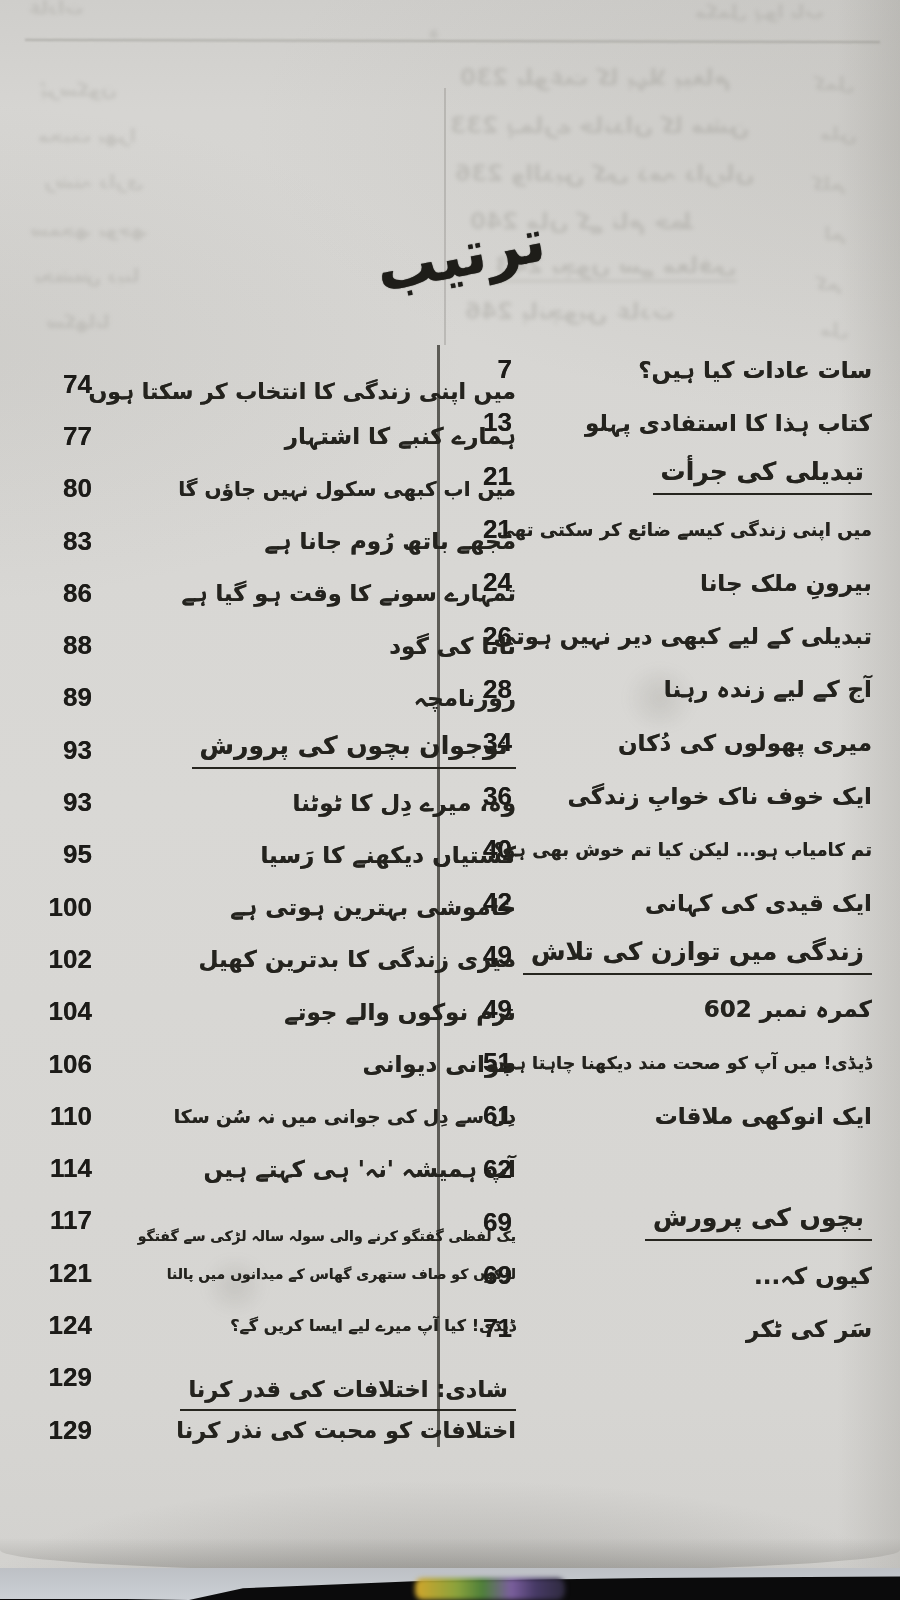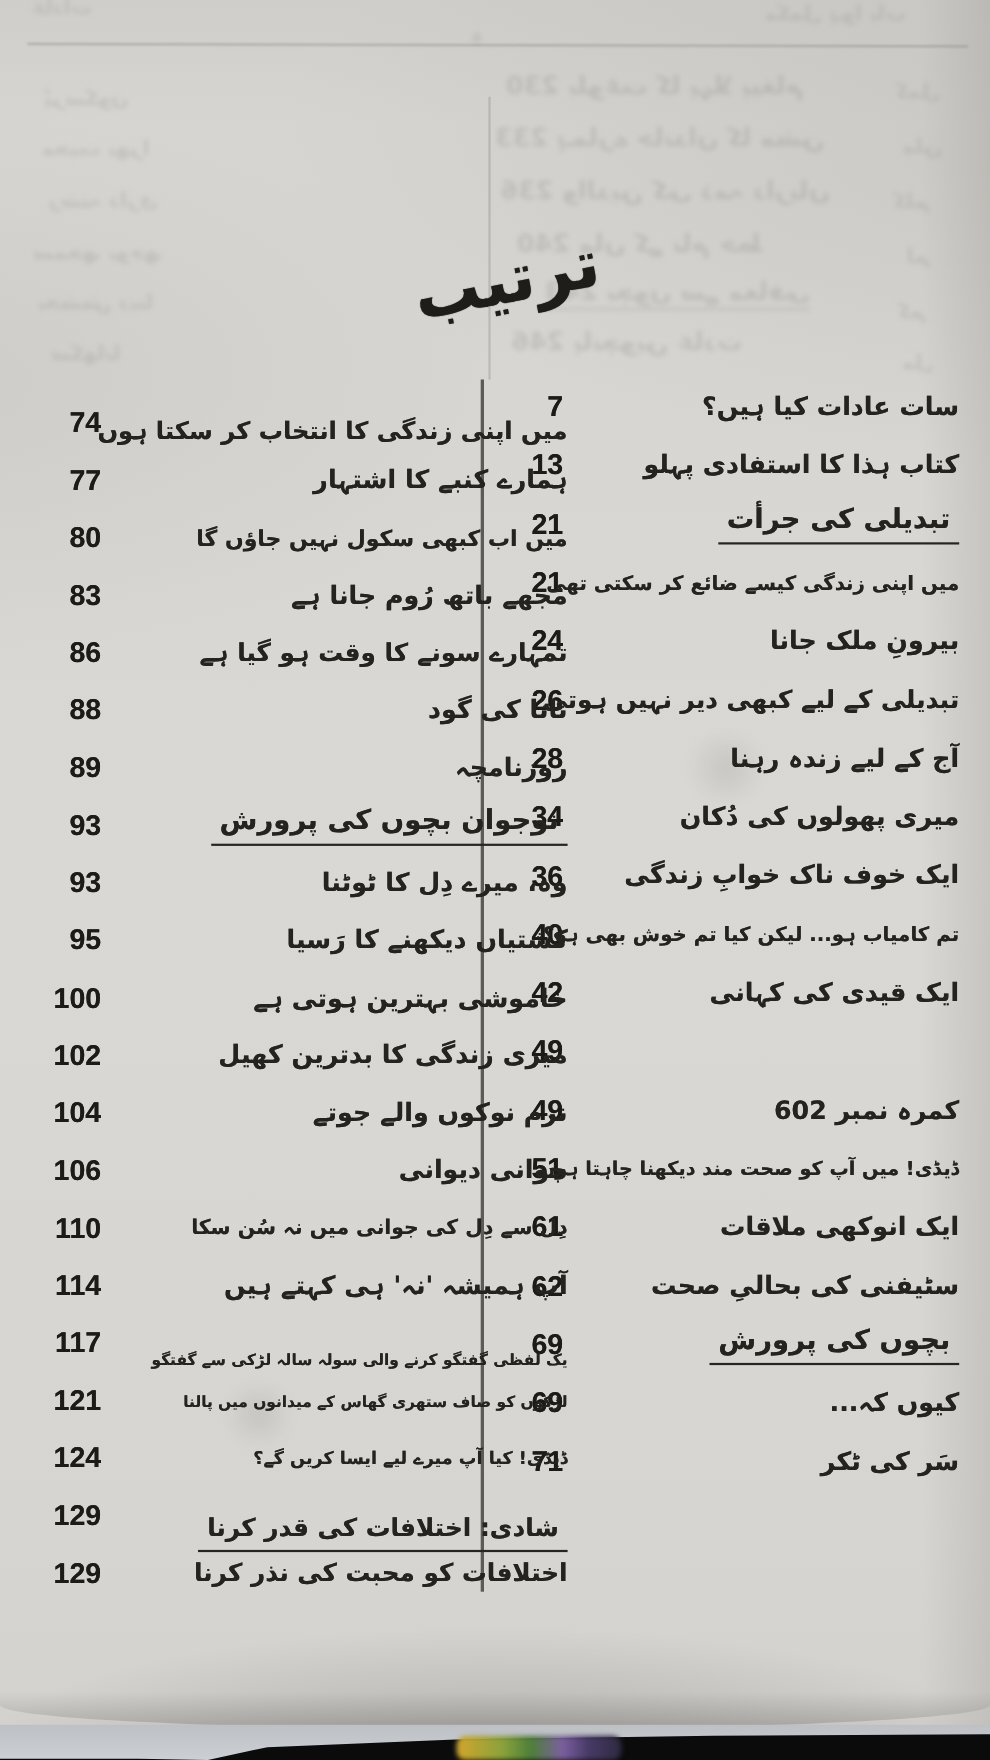--- a/index.html
+++ b/index.html
@@ -141,36 +141,36 @@
       <div class="toc-row">
         <span class="num">40</span>
         <span class="cell"><span class="tt" style="font-size: 18px;">تم کامیاب ہو... لیکن کیا تم خوش بھی ہو؟</span></span>
       </div>
       <div class="toc-row">
         <span class="num">42</span>
         <span class="cell"><span class="tt">ایک قیدی کی کہانی</span></span>
       </div>
       <div class="toc-row heading">
         <span class="num">49</span>
+        <span class="cell"><span class="tt">زندگی میں توازن کی تلاش</span></span>
       </div>
       <div class="toc-row">
         <span class="num">49</span>
         <span class="cell"><span class="tt">کمرہ نمبر 602</span></span>
       </div>
       <div class="toc-row">
         <span class="num">51</span>
         <span class="cell"><span class="tt" style="font-size: 17.5px;">ڈیڈی! میں آپ کو صحت مند دیکھنا چاہتا ہوں</span></span>
       </div>
       <div class="toc-row">
         <span class="num">61</span>
         <span class="cell"><span class="tt">ایک انوکھی ملاقات</span></span>
       </div>
       <div class="toc-row">
         <span class="num">62</span>
-        <span class="cell"><span class="tt">سٹیفنی کی بحالیِ صحت</span></span>
       </div>
       <div class="toc-row heading">
         <span class="num">69</span>
         <span class="cell"><span class="tt">بچوں کی پرورش</span></span>
       </div>
       <div class="toc-row">
         <span class="num">69</span>
         <span class="cell"><span class="tt">کیوں کہ...</span></span>
       </div>
       <div class="toc-row">

